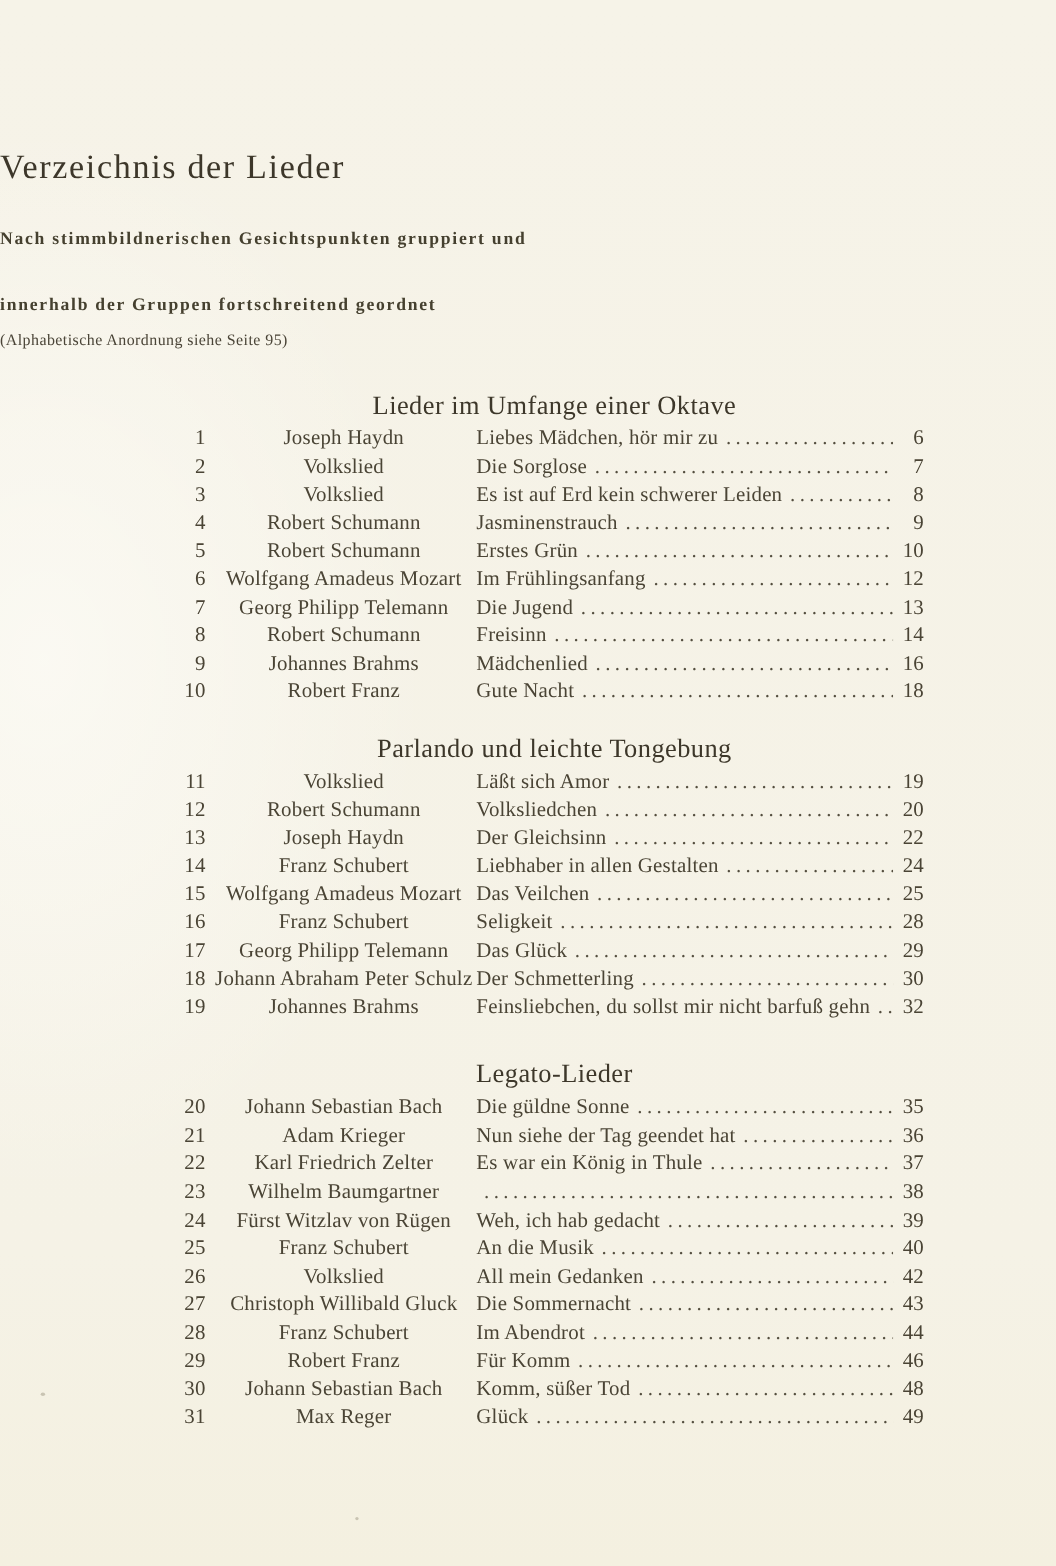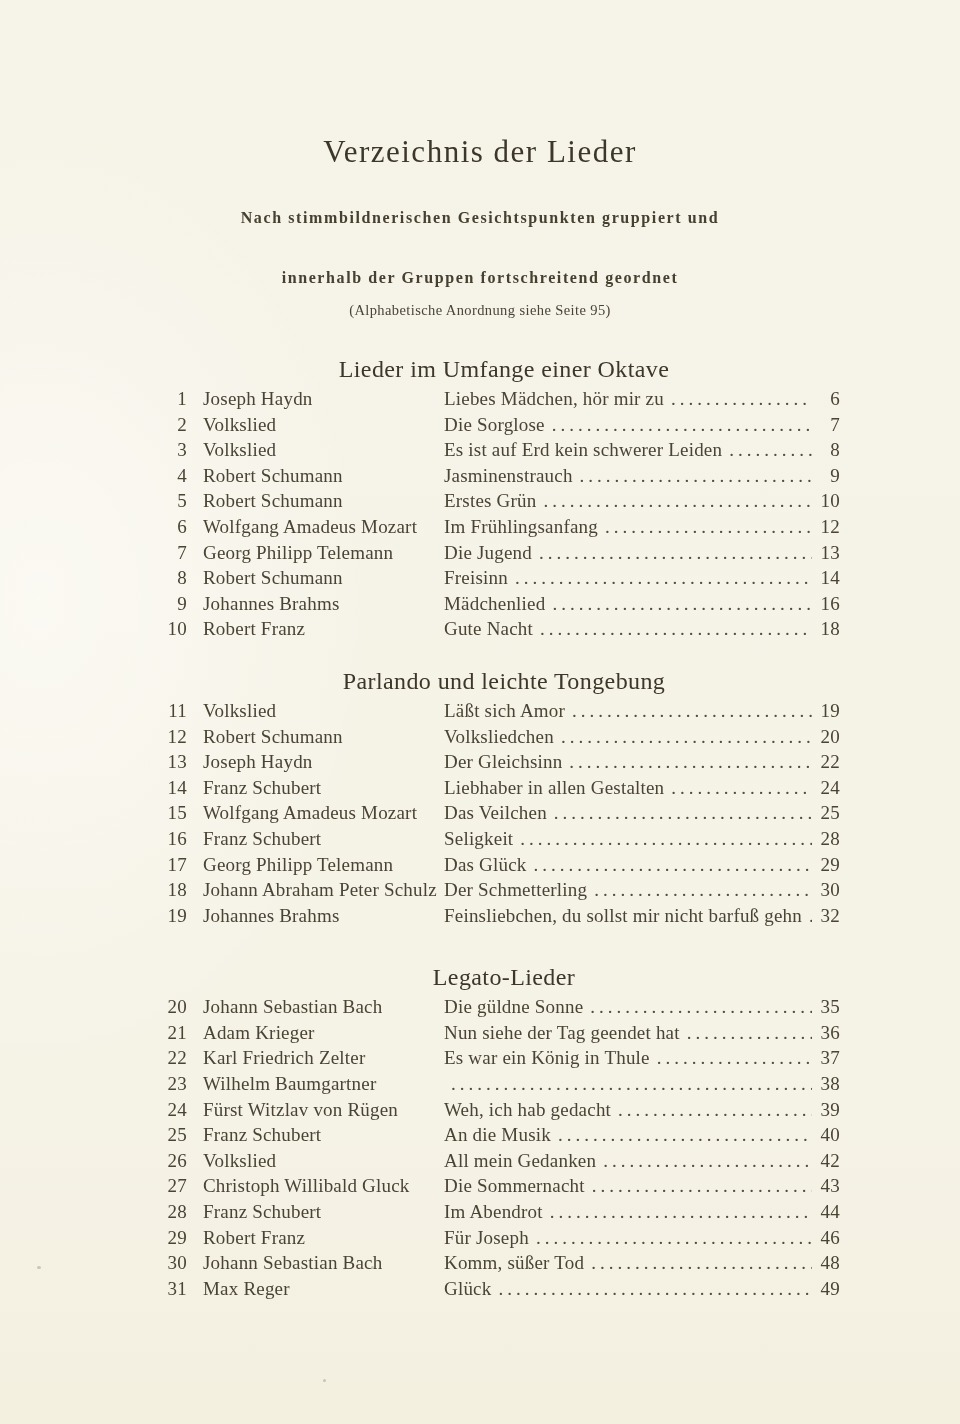--- a/index.html
+++ b/index.html
@@ -10,21 +10,21 @@
     color: #4a4435;
     overflow: hidden;
   }
   .page {
     position: relative;
     width: 960px; height: 1424px;
     background:
       radial-gradient(ellipse 500px 700px at 40px 600px, rgba(255,255,252,0.55), rgba(255,255,252,0) 70%),
       linear-gradient(180deg, #f6f3e8 0%, #f5f2e6 80%, #f4f0e0 100%);
   }
-  .header { text-align: center; padding-top: 133px; }
+  .header { text-align: left; padding-top: 133px; }
   .doc-title {
     margin: 0;
     font-size: 31px; font-weight: normal;
     letter-spacing: 1.5px; line-height: 38px;
     color: #3d372a;
   }
   .subtitle {
     margin-top: 10px;
     font-size: 16px; font-weight: bold;
     letter-spacing: 1.6px; line-height: 26px;
@@ -56,21 +56,21 @@
   .rows { margin-top: 3px; }
   .row {
     display: flex;
     align-items: baseline;
     height: 25.6px;
     font-size: 19px;
     letter-spacing: 0.2px;
     white-space: nowrap;
   }
   .num  { flex: none; width: 21px; text-align: right; }
-  .composer { flex: none; width: 241px; margin-left: 16px; overflow: visible; }
+  .composer { flex: none; width: 241px; margin-left: 5px; overflow: visible; text-align: center; }
   .leader { flex: 1; display: flex; align-items: center; overflow: hidden; min-width: 0; }
   .title { flex: none; }
   .dots {
     flex: 1; min-width: 0;
     overflow: hidden;
     white-space: nowrap;
     padding-left: 7px;
     color: #544e3f;
   }
   .dots::after {
@@ -392,21 +392,21 @@
       <span class="title">Im Abendrot</span>
       <span class="dots"></span>
     </span>
     <span class="pagenum">44</span>
   </div>
 
   <div class="row">
     <span class="num">29</span>
     <span class="composer">Robert Franz</span>
     <span class="leader">
-      <span class="title">Für Joseph</span>
+      <span class="title">Für Komm</span>
       <span class="dots"></span>
     </span>
     <span class="pagenum">46</span>
   </div>
 
   <div class="row">
     <span class="num">30</span>
     <span class="composer">Johann Sebastian Bach</span>
     <span class="leader">
       <span class="title">Komm, süßer Tod</span>

